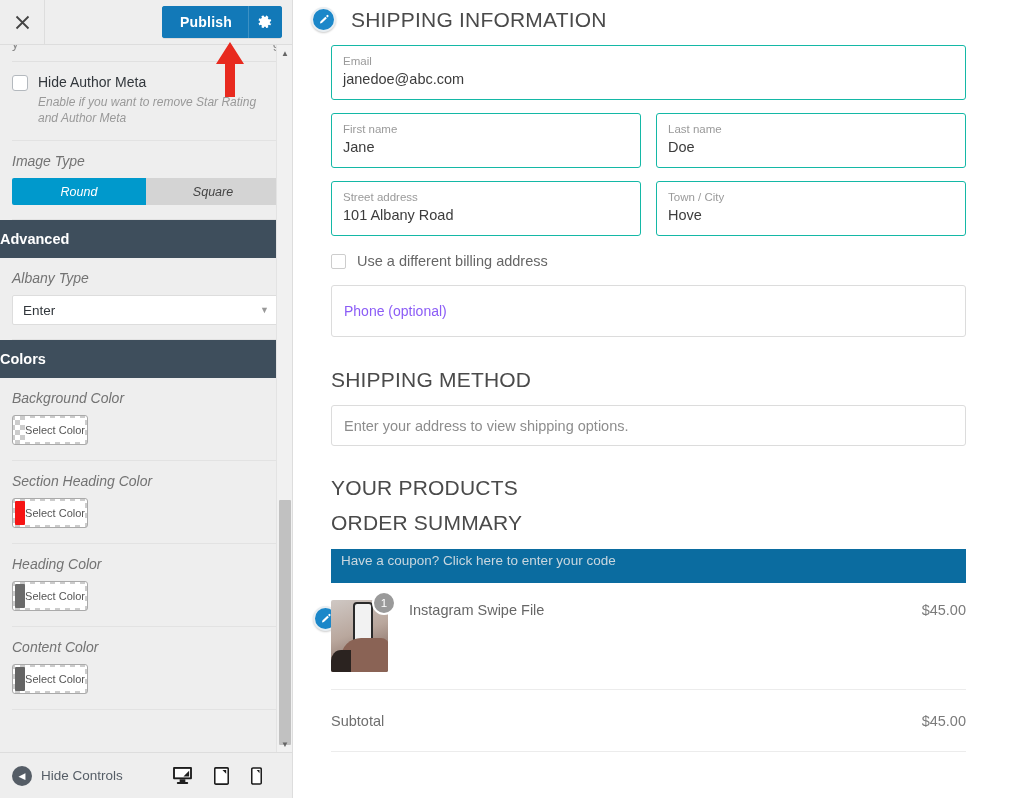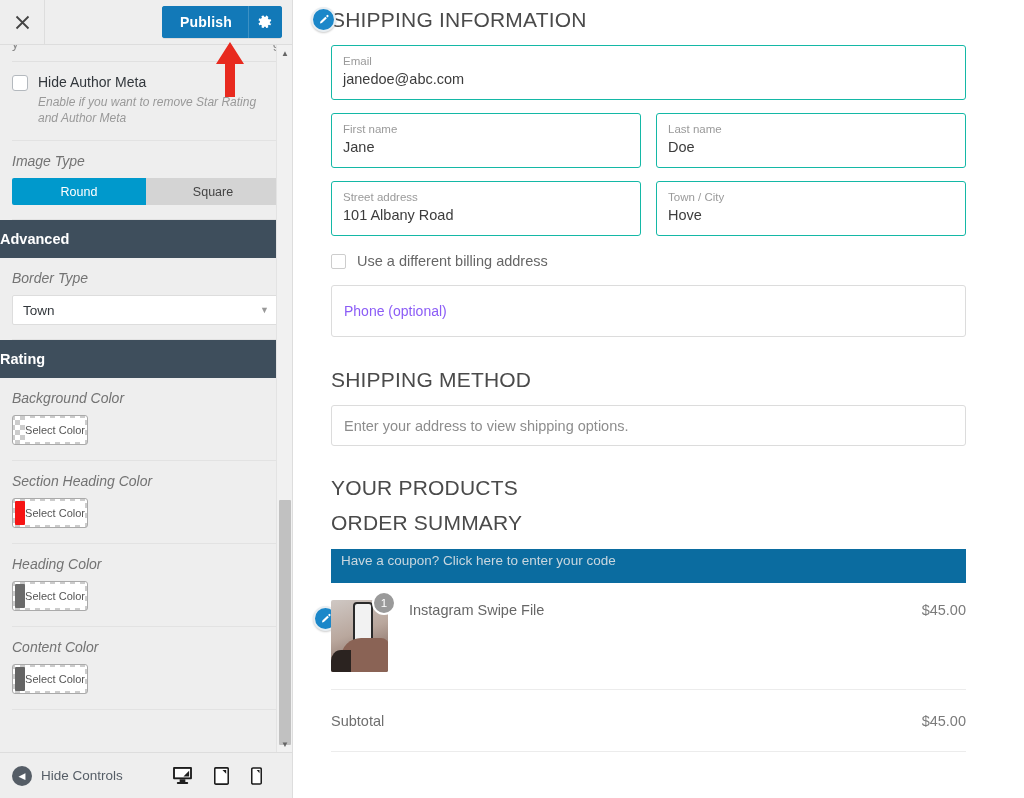--- a/index.html
+++ b/index.html
@@ -92,21 +92,21 @@
 
   .ctrl-label { font-size: 14px; color: #737373; margin-bottom: 9px; display:block;font-style:italic; }
 
   .seg {
     display: flex; width: 100%; height: 27px;
     border-radius: 2px; overflow: hidden;
   }
   .seg-item {
     flex: 1; display: flex; align-items: center; justify-content: center;
     font-size: 12.5px; cursor: pointer;
-    background: #d4d4d4; color: #444;
+    background: #d4d4d4; color: #444; font-style: italic;
   }
   .seg-item.active { background: #0099cc; color: #fff; }
 
   .section-head {
     background: #3e4e5c;
     color: #fff; font-weight: bold; font-size: 14.5px;
     padding: 11px 0;
     margin-top: 0;
   }
 
@@ -314,29 +314,29 @@
           <span class="ctrl-label">Image Type</span>
           <div class="seg">
             <div class="seg-item active">Round</div>
             <div class="seg-item">Square</div>
           </div>
         </div>
         <div class="ctrl-sep"></div>
 
         <div class="section-head">Advanced</div>
         <div class="ctrl">
-          <span class="ctrl-label">Border Type</span>
+          <span class="ctrl-label">Albany Type</span>
           <div class="select-box">
-            <span>Town</span>
+            <span>Enter</span>
             <span class="caret">▼</span>
           </div>
         </div>
         <div class="ctrl-sep"></div>
 
-        <div class="section-head">Rating</div>
+        <div class="section-head">Colors</div>
 
         <div class="ctrl">
           <span class="ctrl-label">Background Color</span>
           <div class="color-btn">
             <div class="color-swatch" style="background:transparent"></div>
             <div class="color-btn-label">Select Color</div>
           </div>
         </div>
         <div class="ctrl-sep"></div>
 
@@ -415,21 +415,21 @@
   </div>
 
   <div class="preview">
 
     <div class="edit-pin" style="left:18px; top:7px;">
       <svg width="12" height="12" viewBox="0 0 16 16">
         <path fill="#ffffff" d="M11.7 1.6a1.4 1.4 0 012 2l-1 1-2-2 1-1zM9.8 3.5l2 2-6.6 6.6-2.6.6.6-2.6 6.6-6.6z"></path>
       </svg>
     </div>
 
-    <h2 class="sec-title ship" style="">SHIPPING INFORMATION</h2>
+    <h2 class="sec-title ship" style="margin-left:20px;">SHIPPING INFORMATION</h2>
 
     <div class="row">
       <div class="field">
         <div class="field-label">Email</div>
         <div class="field-value">janedoe@abc.com</div>
       </div>
     </div>
 
     <div class="row">
       <div class="field">

